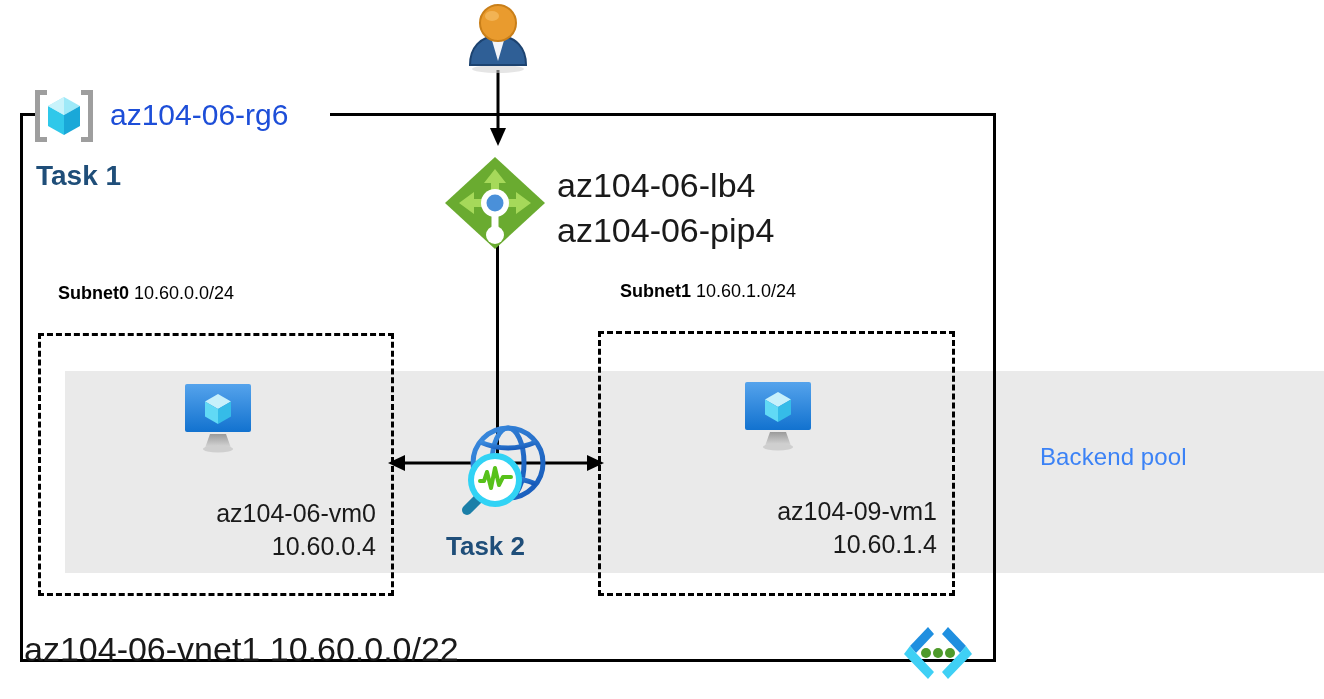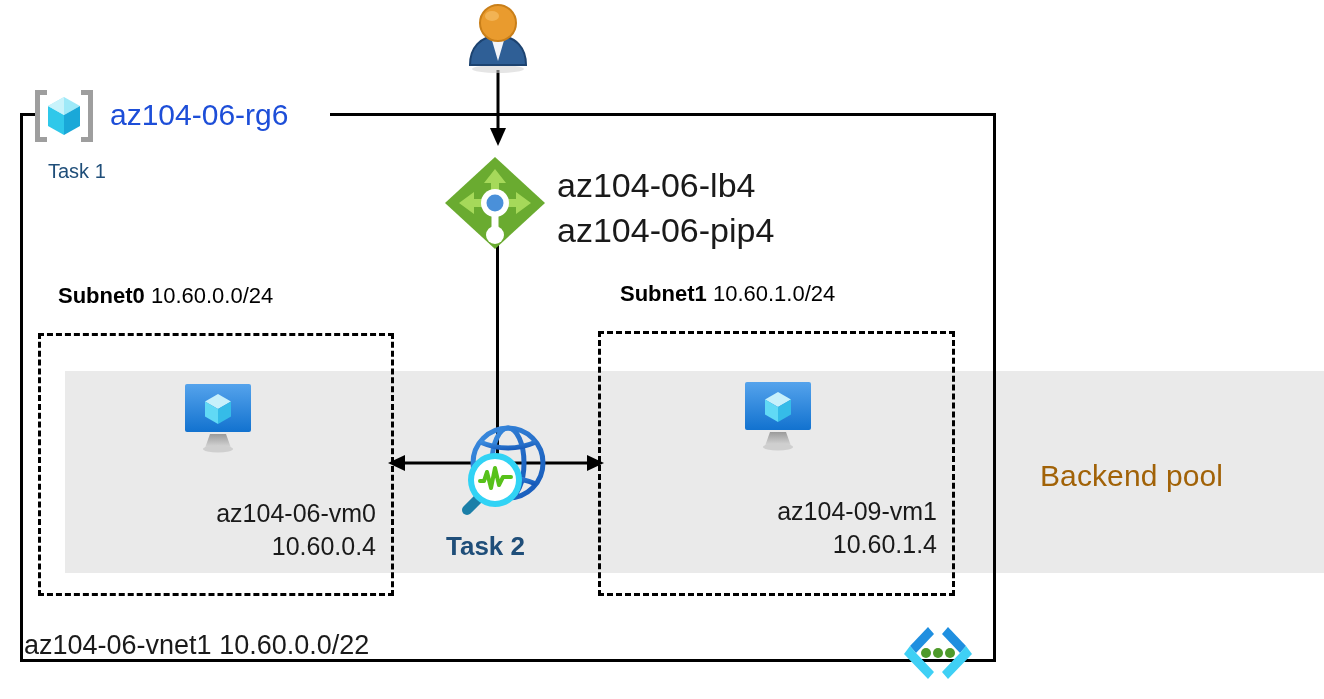--- a/index.html
+++ b/index.html
@@ -25,26 +25,25 @@
     top: 371px;
     width: 1259px;
     height: 202px;
     background: #eaeaea;
     z-index: 1;
   }
   .backend-label {
     position: absolute;
     left: 1040px;
     top: 443px;
-    font-size: 30px;
-    color: #a16207;
+    font-size: 24px;
+    color: #3b82f6;
     white-space: nowrap;
     z-index: 6;
     letter-spacing: 0.1px;
-    margin-top: 16px;
   }
 
   
   .rg-edge { position: absolute; background: #000000; z-index: 5; }
   .rg-top-left   { left: 20px;  top: 113px; width: 20px;  height: 3px; }
   .rg-top-right  { left: 330px; top: 113px; width: 666px; height: 3px; }
   .rg-left       { left: 20px;  top: 113px; width: 3px;   height: 549px; }
   .rg-right      { left: 993px; top: 113px; width: 3px;   height: 549px; }
   .rg-bottom     { left: 20px;  top: 659px; width: 976px; height: 3px; }
 
@@ -63,26 +62,25 @@
     top: 98px;
     font-size: 30px;
     color: #1d4ed8;
     white-space: nowrap;
     z-index: 7;
   }
   .task1-label {
     position: absolute;
     left: 36px;
     top: 160px;
-    font-size: 20px;
-    font-weight: normal;
+    font-size: 28px;
+    font-weight: bold;
     color: #1f4e79;
     white-space: nowrap;
     z-index: 7;
-    margin-left: 12px;
   }
 
   
   .user-icon {
     position: absolute;
     left: 462px;
     top: 3px;
     width: 72px;
     height: 72px;
     z-index: 8;
@@ -136,21 +134,21 @@
     position: absolute;
     border: 3px dashed #000000;
     z-index: 3;
     box-sizing: border-box;
   }
   .subnet0-box { left: 38px;  top: 333px; width: 356px; height: 263px; }
   .subnet1-box { left: 598px; top: 331px; width: 357px; height: 265px; }
 
   .subnet-title {
     position: absolute;
-    font-size: 22px;
+    font-size: 18px;
     color: #000000;
     white-space: nowrap;
     z-index: 6;
   }
   .subnet-title b { font-weight: bold; }
   .subnet0-title { left: 58px;  top: 283px; }
   .subnet1-title { left: 620px; top: 281px; }
 
   
   .vm-icon { position: absolute; width: 82px; height: 72px; z-index: 6; }
@@ -190,21 +188,21 @@
     width: 216px;
     height: 26px;
     z-index: 5;
   }
 
   
   .vnet-label {
     position: absolute;
     left: 24px;
     top: 630px;
-    font-size: 27px;
+    font-size: 34px;
     color: #1a1a1a;
     white-space: nowrap;
     z-index: 7;
   }
 
   
   .vnet-icon {
     position: absolute;
     left: 896px;
     top: 623px;

